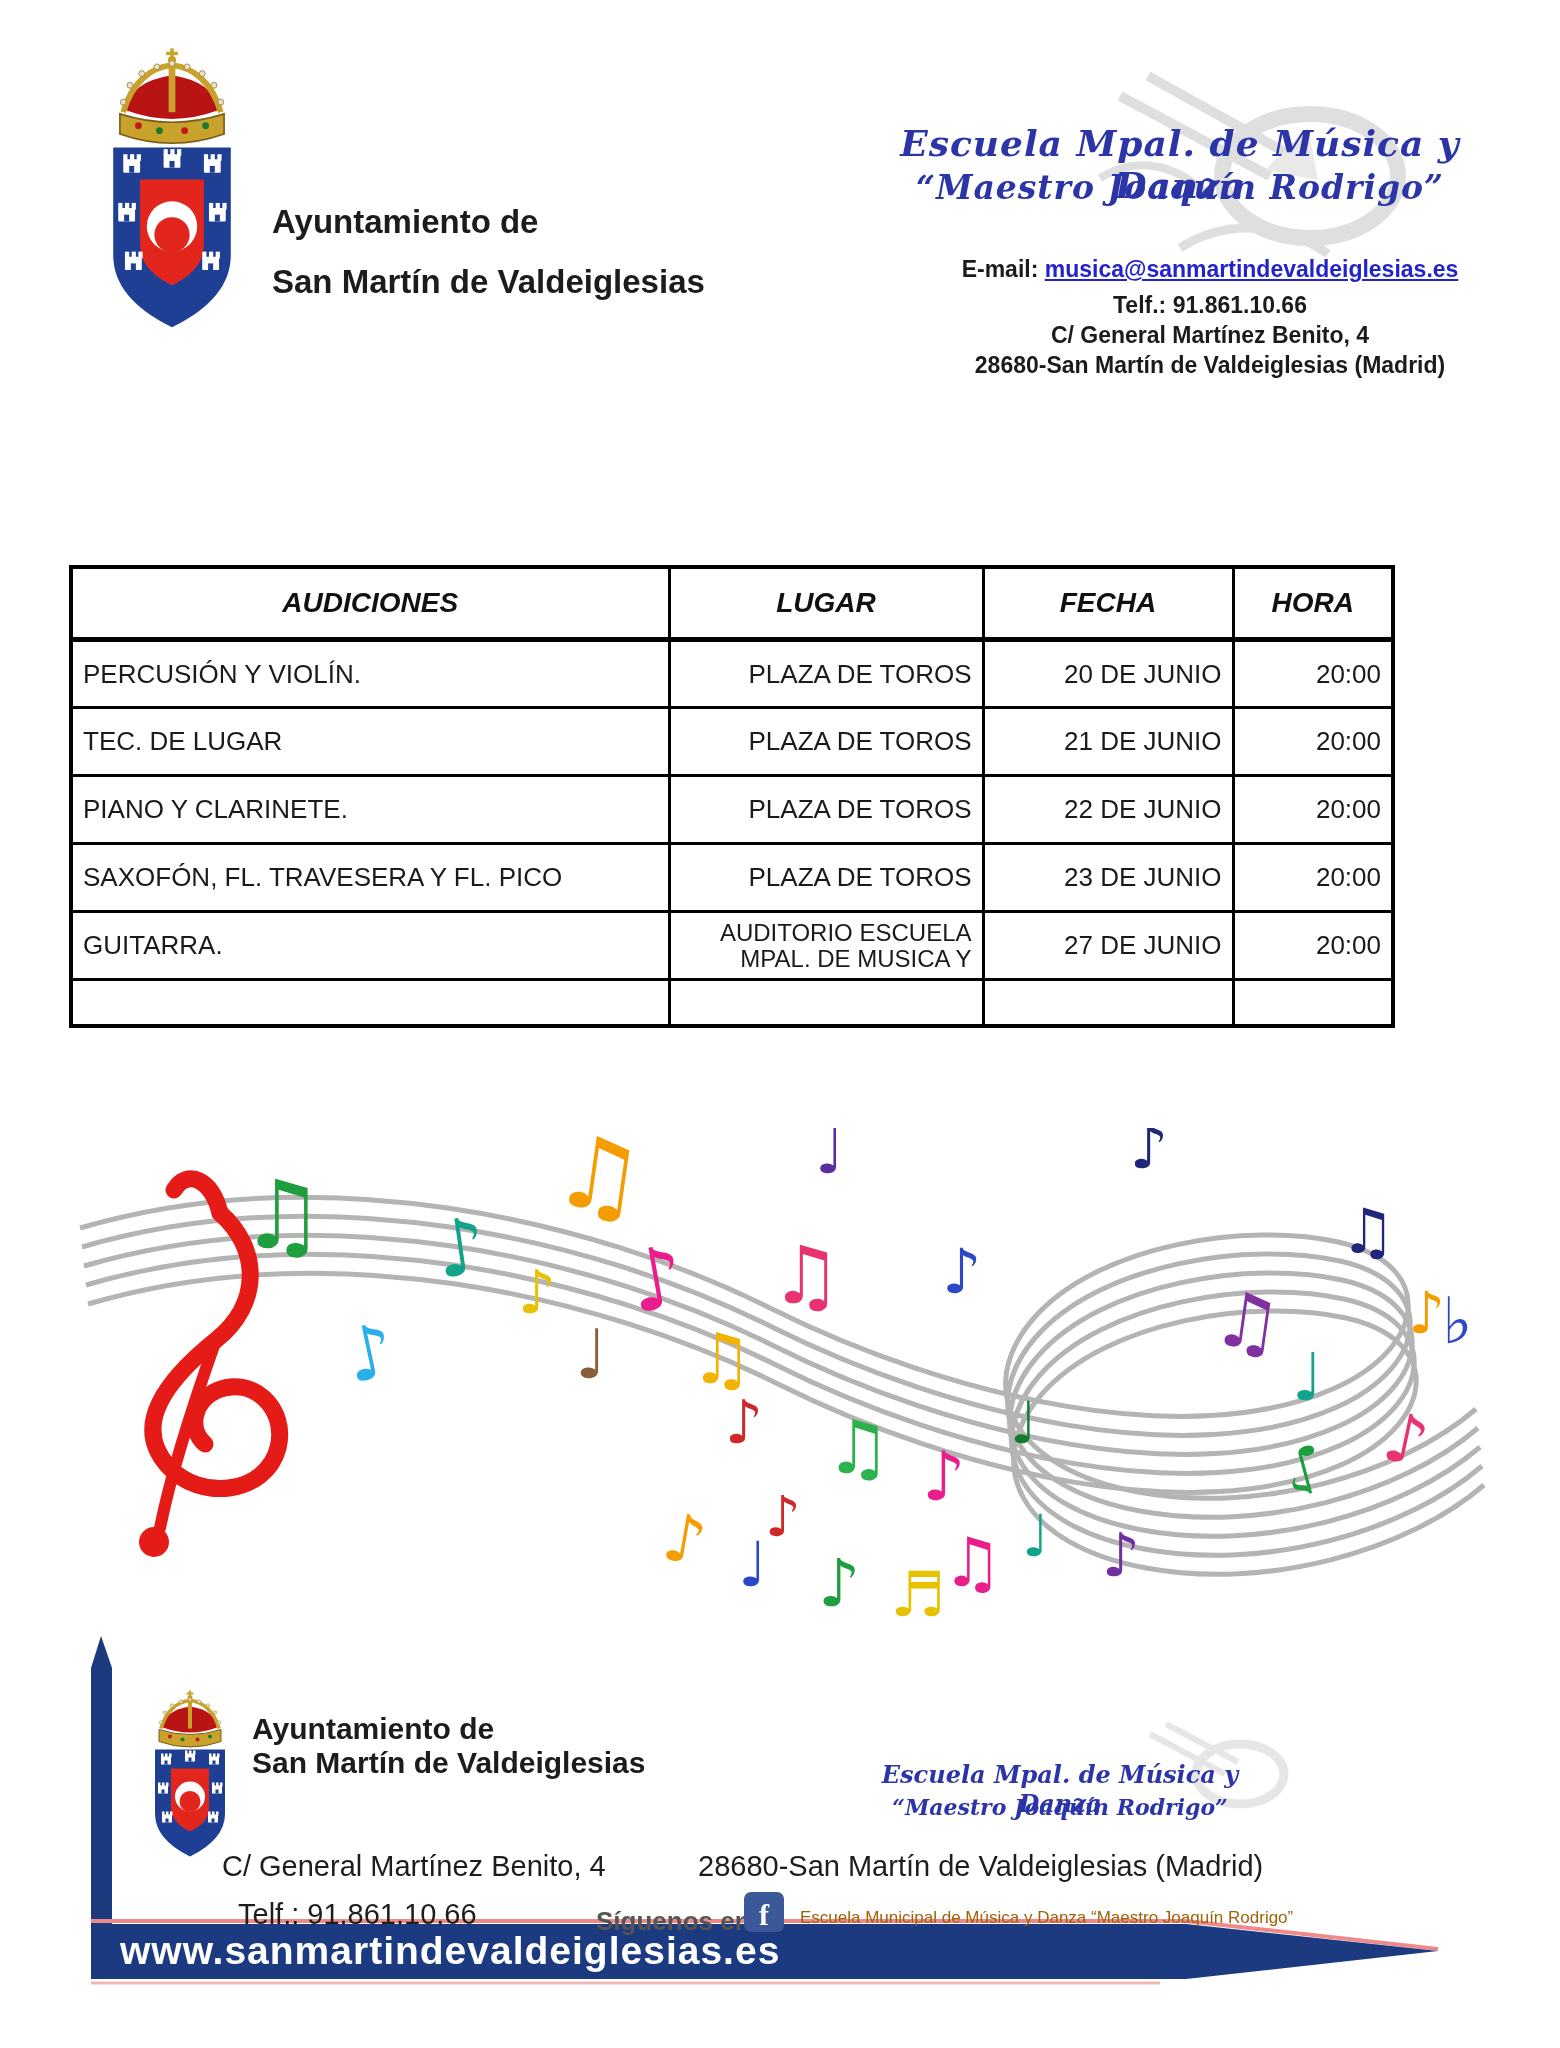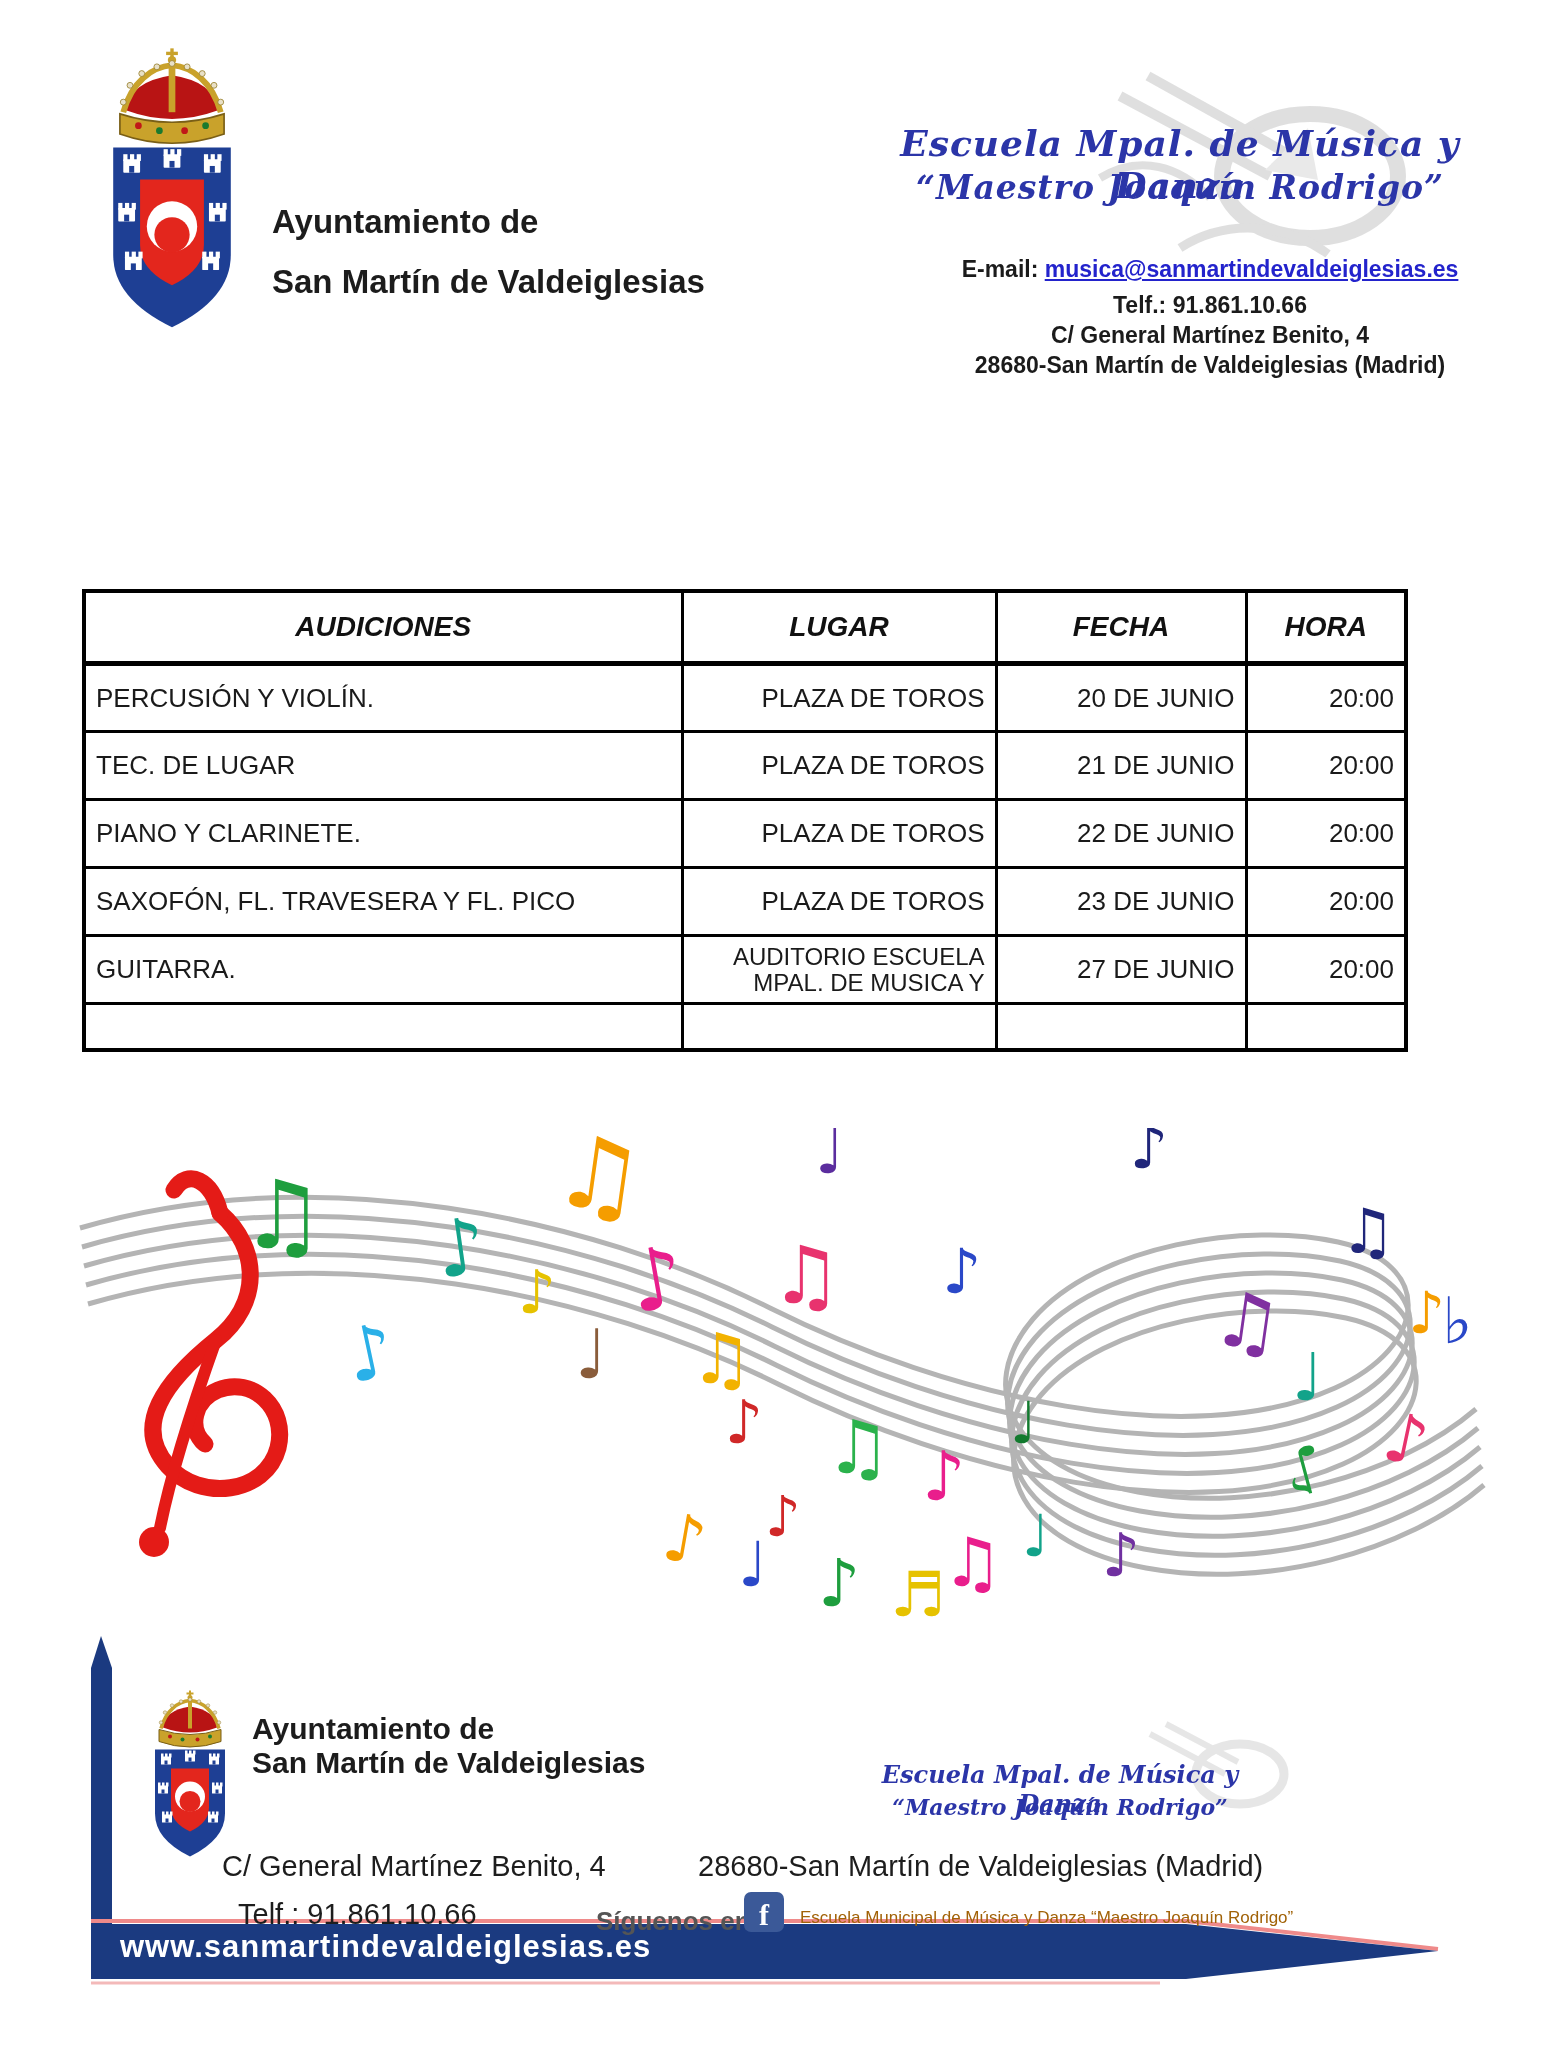--- a/index.html
+++ b/index.html
@@ -14,21 +14,21 @@
            color:#2b35a8;font-size:36px;letter-spacing:1px;}
   .script2{left:880px;top:168px;width:600px;text-align:center;
            font-family:"DejaVu Serif",serif;font-style:italic;font-weight:bold;
            color:#2b35a8;font-size:33px;letter-spacing:1px;}
   .contact{left:920px;width:580px;text-align:center;font-weight:bold;font-size:23px;color:#1b1b1b;}
   .email-link{color:#2323cc;text-decoration:underline;cursor:pointer;}
 
   .dateline{right:112px;top:468px;font-size:34px;color:#141414;}
 
   
-  .tablewrap{left:82px;top:565px;margin-top:24px;}
+  .tablewrap{left:69px;top:565px;}
   table.aud{border-collapse:collapse;table-layout:fixed;width:1322px;border:4px solid #000;}
   table.aud th,table.aud td{border:3px solid #000;overflow:hidden;}
   table.aud th{height:66px;font-size:28px;font-style:italic;font-weight:bold;text-align:center;border-bottom:5px solid #000;}
   table.aud td{font-size:26px;color:#1a1a1a;padding:0 10px;line-height:1.08;}
   td.cc{text-align:right;padding:0 4px;}
   tr.r{height:68px;}
   tr.empty{height:46px;}
 
   
   .f-org{left:252px;top:1712px;font-size:30px;font-weight:bold;color:#1c1c1c;line-height:34px;}
@@ -39,21 +39,21 @@
              font-family:"DejaVu Serif",serif;font-style:italic;font-weight:bold;
              color:#2b35a8;font-size:22px;}
   .f-street{left:222px;top:1850px;font-size:29px;color:#1d1d1d;}
   .f-city{left:698px;top:1850px;font-size:29px;color:#1d1d1d;}
   .f-phone{left:238px;top:1898px;font-size:29px;color:#1d1d1d;}
   .f-follow{left:596px;top:1906px;font-size:26px;color:#555;font-weight:bold;}
   .fb{left:744px;top:1892px;width:40px;height:40px;background:#3b5998;border-radius:7px;
       display:flex;align-items:flex-end;justify-content:center;cursor:pointer;}
   .fb span{color:#fff;font-weight:bold;font-size:30px;line-height:34px;font-family:"Liberation Serif",serif;}
   .f-caption{left:800px;top:1908px;width:600px;font-size:17px;color:#a16207;}
-  .banner-text{left:120px;top:1929px;font-size:31px;font-weight:bold;color:#fff;letter-spacing:1px;}
+  .banner-text{left:120px;top:1929px;font-size:39px;font-weight:bold;color:#fff;letter-spacing:1px;}
 </style>
 </head>
 <body>
 
 <div class="page">
 
   <svg width="0" height="0" style="position:absolute" aria-hidden="true">
     <defs>
       <g id="castle">
         <rect x="2" y="8" width="20" height="16" rx="1" fill="#fff"></rect>

